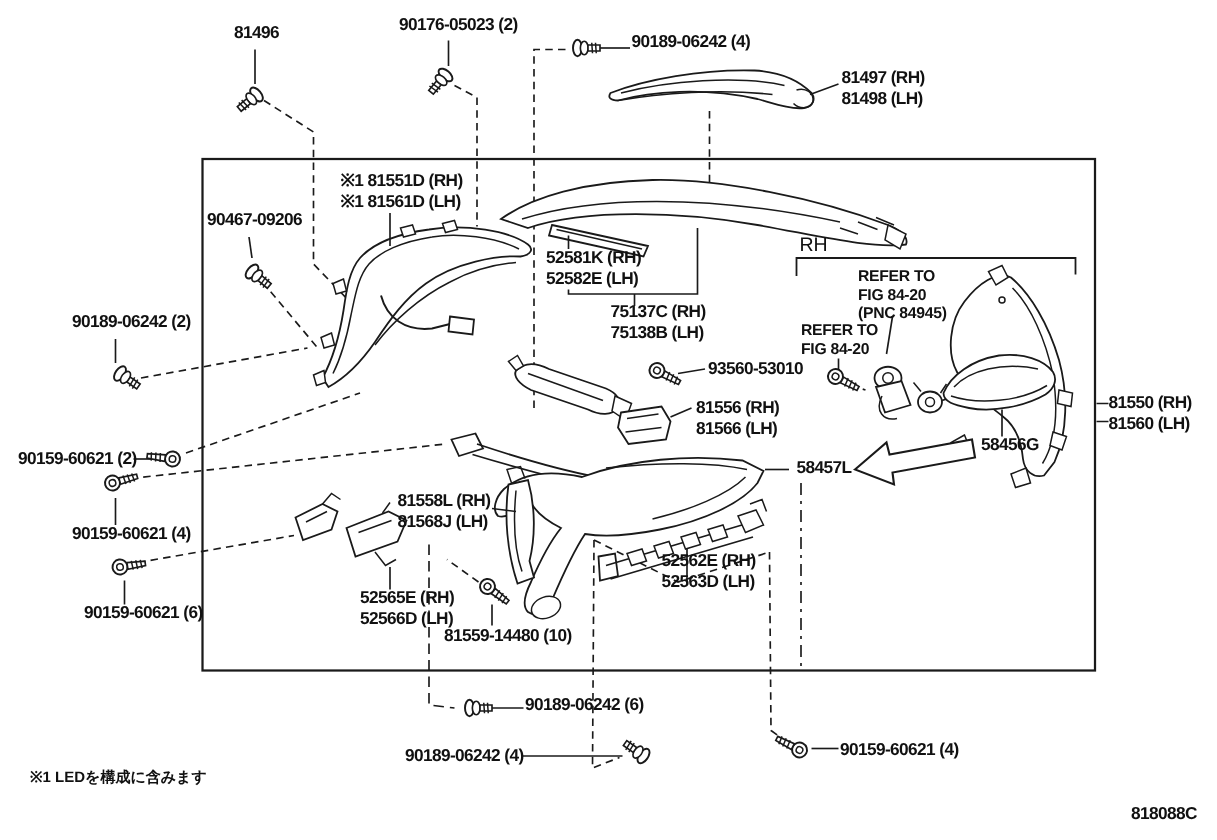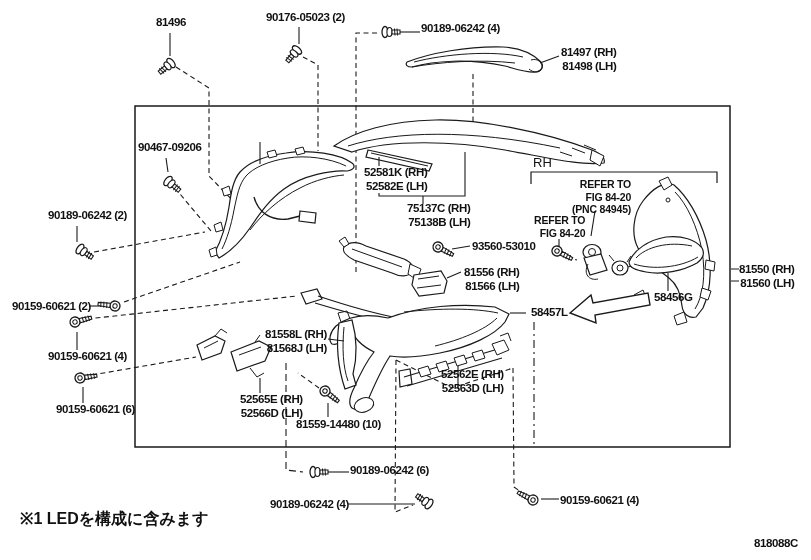--- a/index.html
+++ b/index.html
@@ -12,26 +12,25 @@
   }
   .stage svg{position:absolute;left:0;top:0;}
   .lbl{
     position:absolute;
     font-weight:bold;
     font-size:11.5px;
     line-height:13.5px;
     letter-spacing:-0.4px;
     color:#111;
     white-space:nowrap;
-    text-align:right;
   }
   .lbl span{display:block;}
   .lbl.sm{font-size:10.5px;line-height:12.5px;letter-spacing:-0.2px;}
   .lbl.plain{font-weight:normal;font-size:13px;letter-spacing:0;}
-  .lbl.note{font-size:16px;letter-spacing:0;}
+  .lbl.note{font-size:10px;letter-spacing:0;}
 </style>
 </head>
 <body>
 
 <div class="stage">
 
 <svg width="811" height="560" viewBox="0 0 811 560">
   <defs>
     <g id="g-screw">
       <circle cx="0" cy="0" r="5" fill="#fff" stroke="#1a1a1a" stroke-width="1.3"></circle>
@@ -215,20 +214,24 @@
 <div class="lbl" style="left:266px;top:11px">
       <span>90176-05023 (2)</span>
     </div>
 <div class="lbl" style="left:421px;top:22px">
       <span>90189-06242 (4)</span>
     </div>
 <div class="lbl" style="left:561px;top:46px">
       <span>81497 (RH)</span>
       <span>81498 (LH)</span>
     </div>
+<div class="lbl" style="left:227px;top:115px">
+      <span>※1 81551D (RH)</span>
+      <span>※1 81561D (LH)</span>
+    </div>
 <div class="lbl" style="left:138px;top:141px">
       <span>90467-09206</span>
     </div>
 <div class="lbl" style="left:364px;top:166px">
       <span>52581K (RH)</span>
       <span>52582E (LH)</span>
     </div>
 <div class="lbl" style="left:407px;top:202px">
       <span>75137C (RH)</span>
       <span>75138B (LH)</span>

